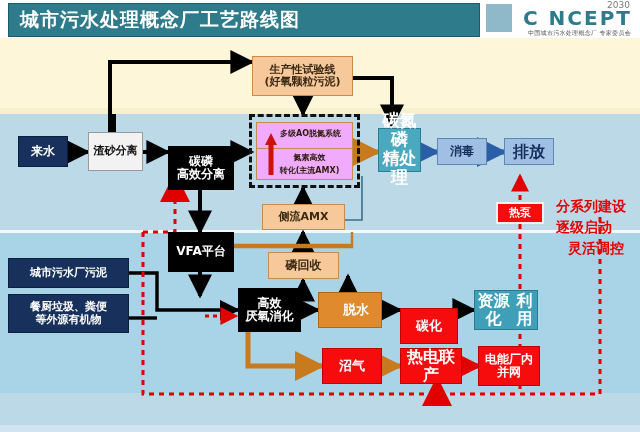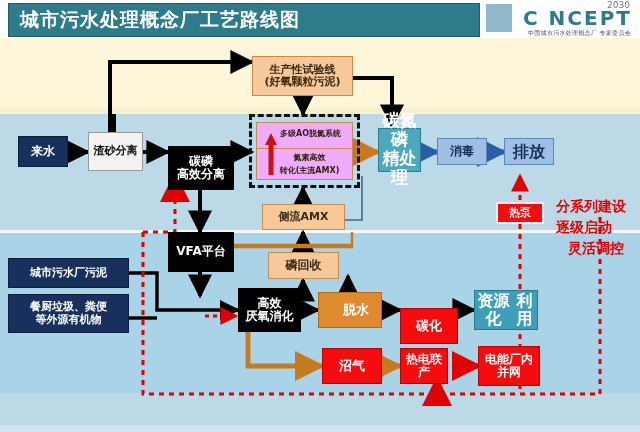--- a/index.html
+++ b/index.html
@@ -224,21 +224,21 @@
 
   <div class="node n-red" style="left:400px;top:292px;width:58px;height:36px;font-size:13px;margin-top:16px;">碳化</div>
 
   <div class="node n-tealdk" style="left:474px;top:290px;width:64px;height:40px;font-size:16px;">
     <span>资源化</span>
     <span>利用</span>
   </div>
 
   <div class="node n-red" style="left:322px;top:348px;width:60px;height:36px;font-size:13px;">沼气</div>
 
-  <div class="node n-red" style="left:400px;top:348px;width:48px;height:36px;font-size:12px;">热电联产</div>
+  <div class="node n-red" style="left:400px;top:348px;width:62px;height:36px;font-size:16px;">热电联产</div>
 
   <div class="node n-red" style="left:478px;top:346px;width:62px;height:40px;font-size:12px;flex-direction:column;">
     <span>电能厂内</span>
     <span>并网</span>
   </div>
 
   <div class="node n-redbox" style="left:496px;top:202px;width:48px;height:22px;font-size:11px;">热泵</div>
 
   <div class="note" style="left:556px;top:198px;font-size:14px;">分系列建设</div>
   <div class="note" style="left:556px;top:219px;font-size:14px;">逐级启动</div>

